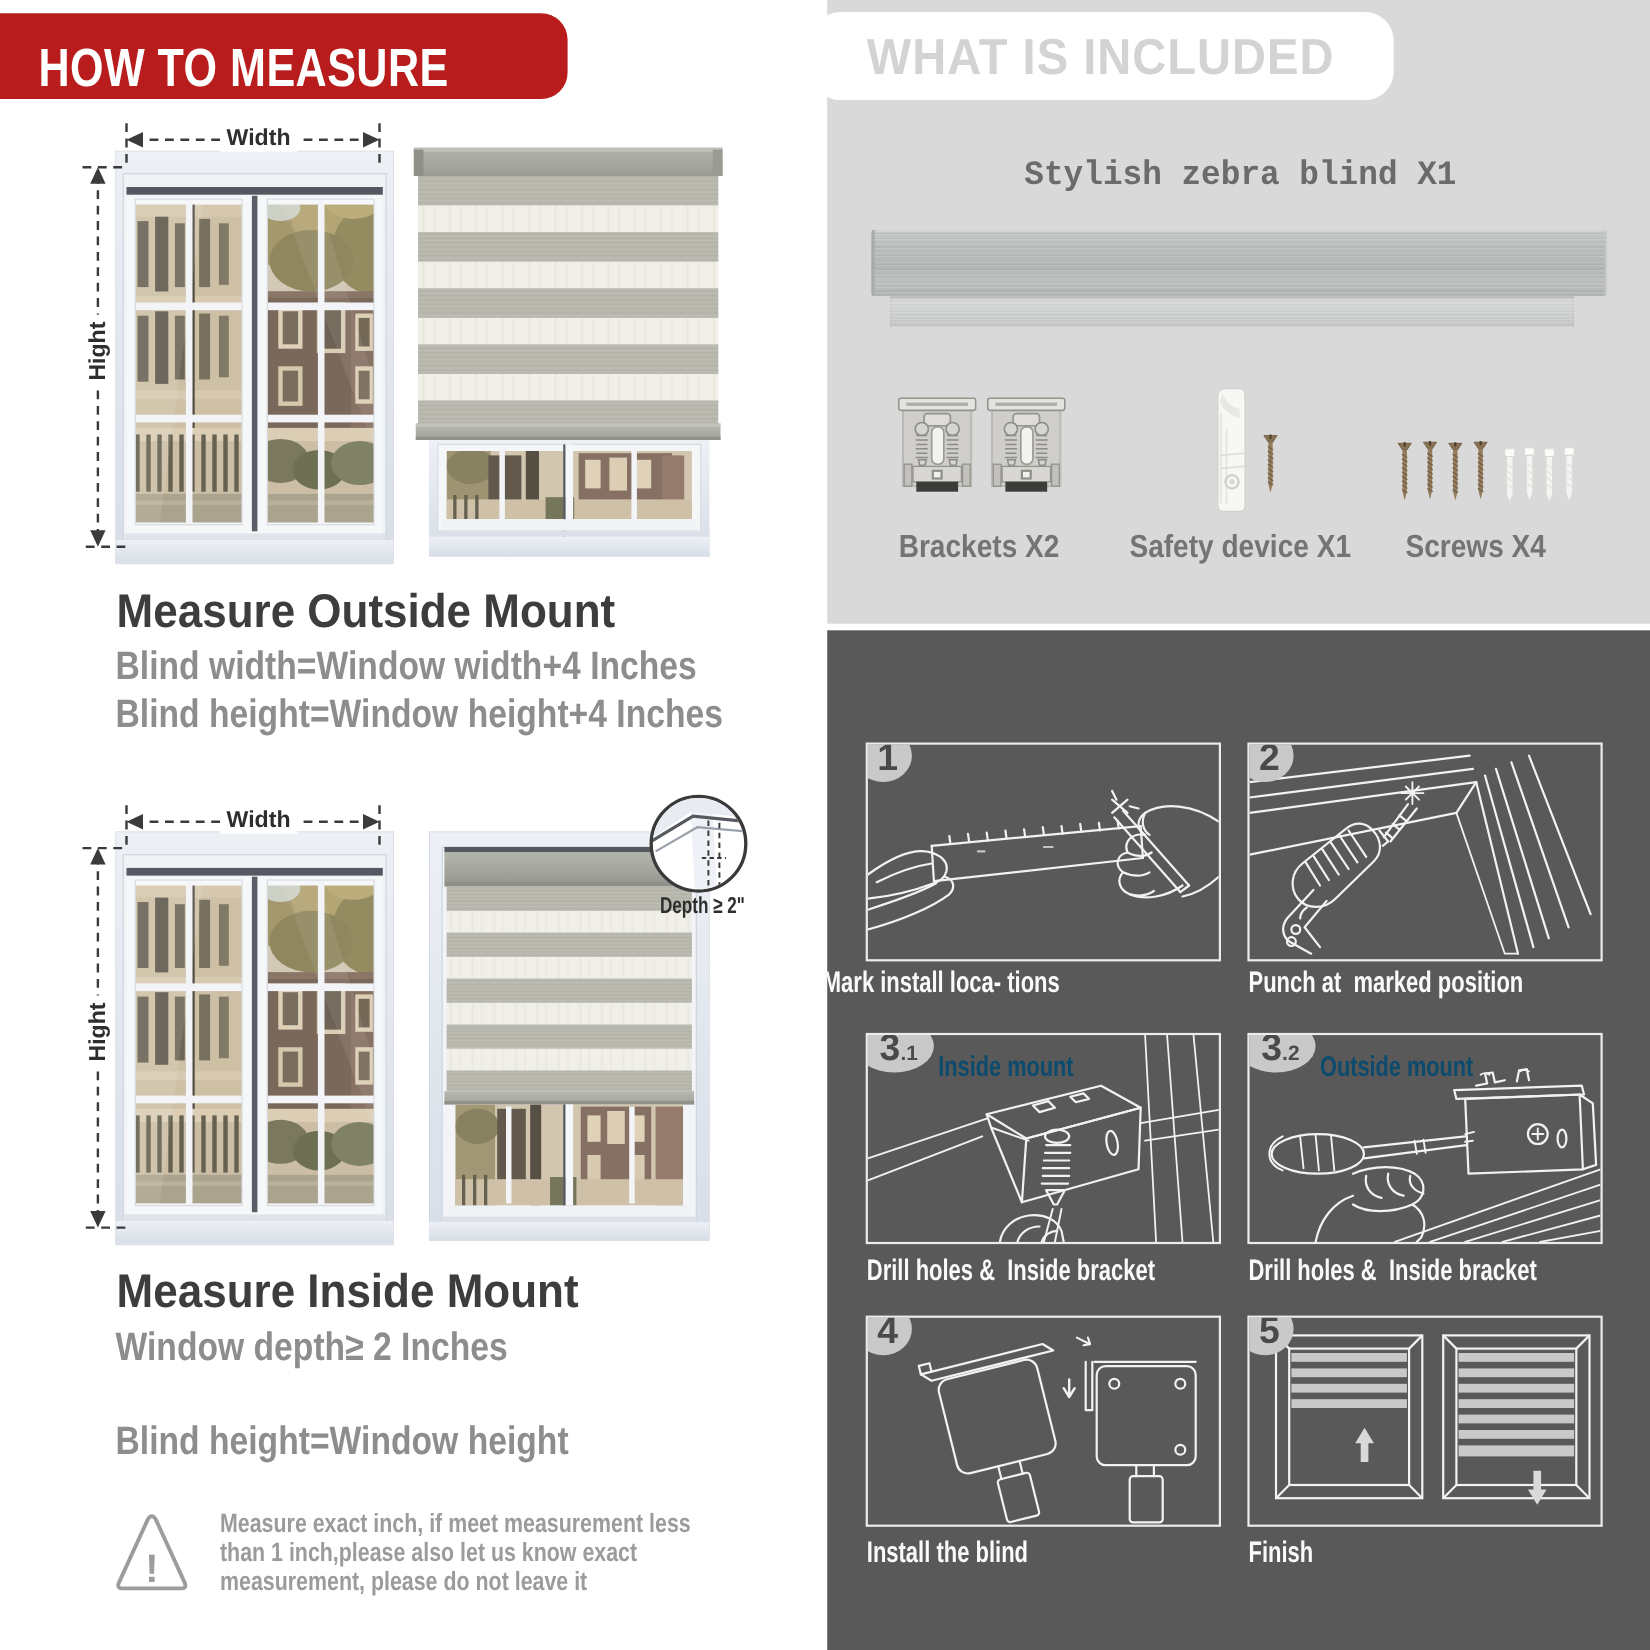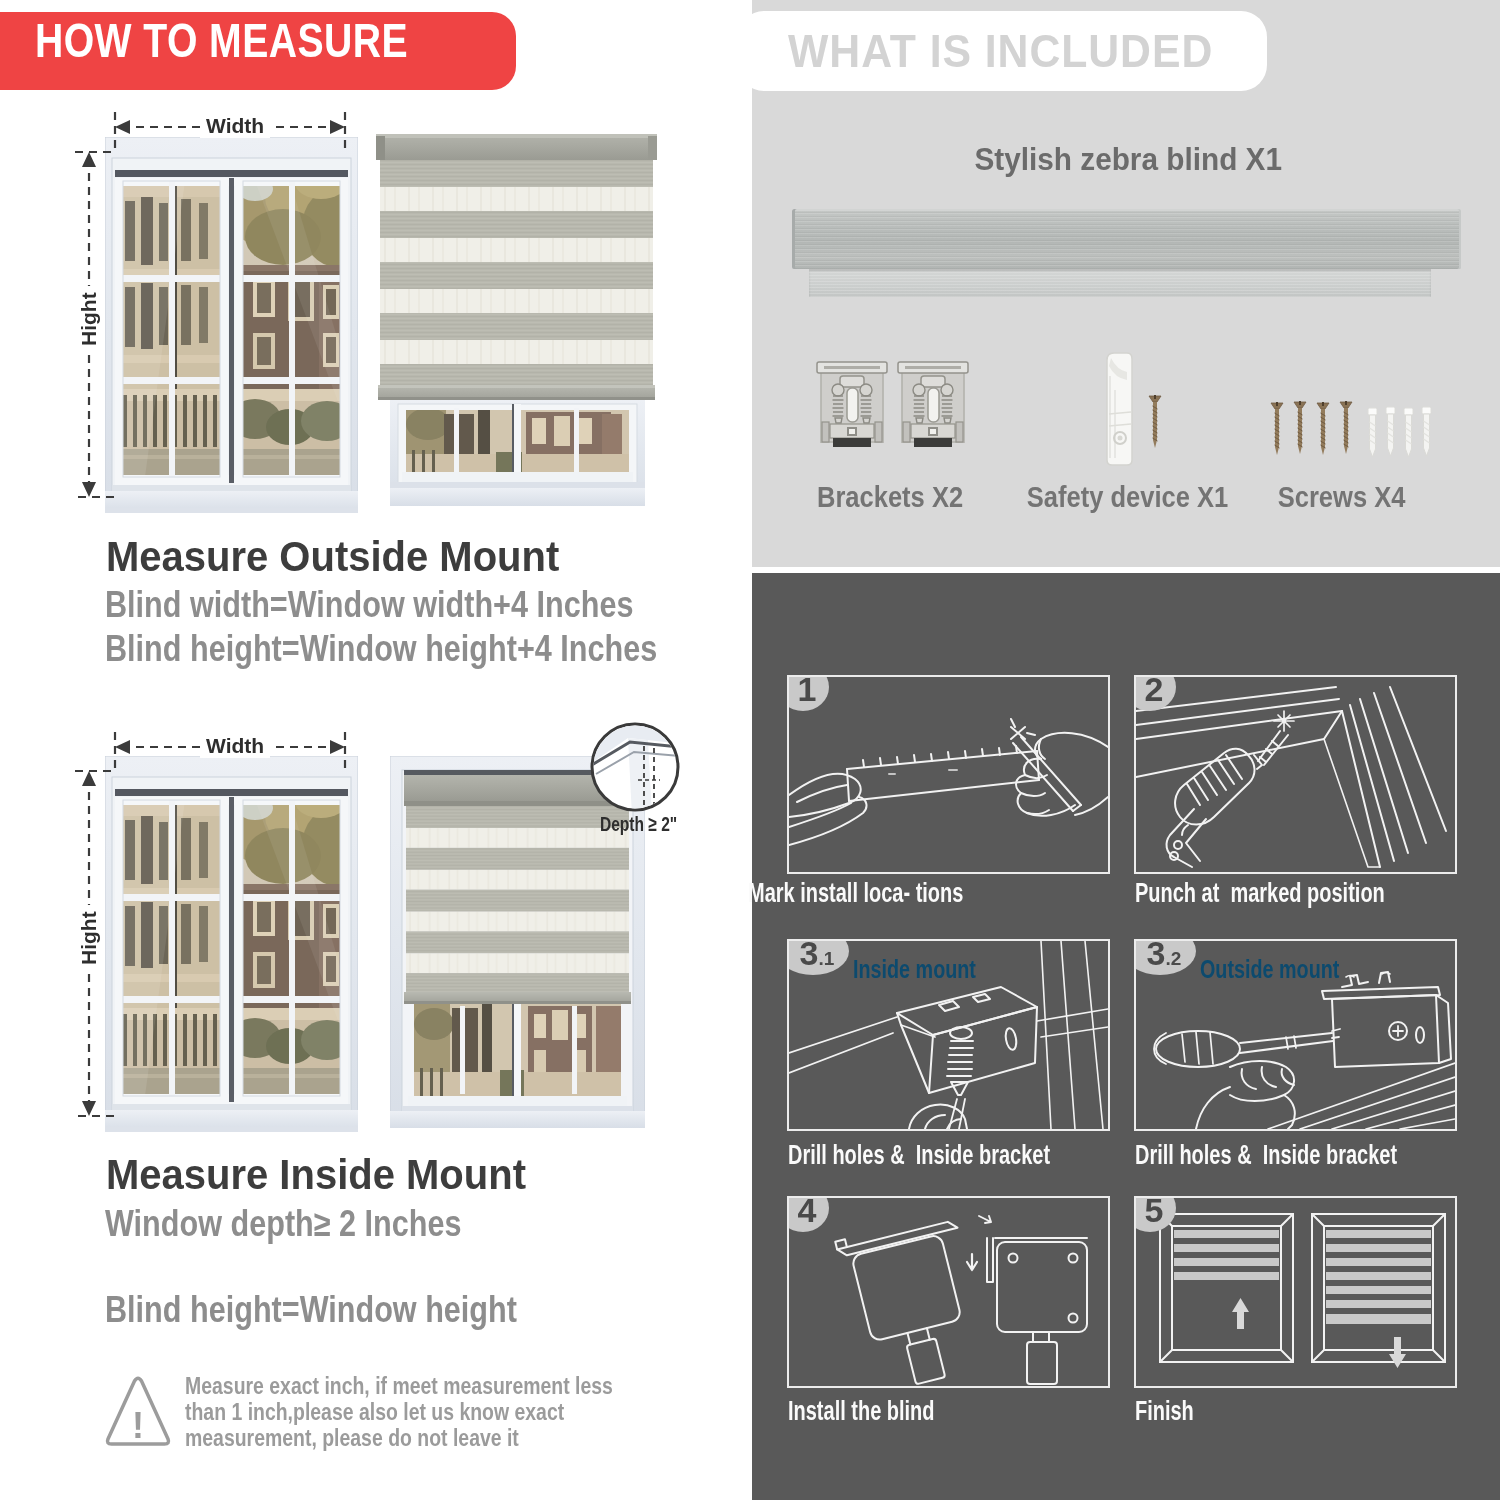--- a/index.html
+++ b/index.html
@@ -2,43 +2,43 @@
 <html><head>
 <meta charset="utf-8">
 <style>
   html,body{margin:0;padding:0;background:#fff;}
   #page{position:relative;width:1500px;height:1500px;background:#ffffff;overflow:hidden;
         font-family:"Liberation Sans",sans-serif;}
   .abs{position:absolute;}
   .t{position:absolute;white-space:nowrap;}
   .sx{display:inline-block;transform-origin:left bottom;white-space:nowrap;}
   
-  .banner{position:absolute;left:0;top:12px;width:516px;height:78px;background:#ef4444;
-          border-radius:0 24px 24px 0;display:flex;align-items:flex-start;}
+  .banner{position:absolute;left:0;top:12px;width:516px;height:78px;background:#b91c1c;
+          border-radius:0 24px 24px 0;display:flex;align-items:flex-end;}
   .banner span{color:#ffffff;font-weight:bold;font-size:49px;letter-spacing:.5px;white-space:nowrap;
                display:inline-block;transform:scaleX(.80);transform-origin:left center;margin-left:35px;}
   .h1{font-weight:bold;font-size:43px;color:#3d3d3d;}
   .h1 .sx{transform:scaleX(.93);}
   .formula{font-weight:bold;font-size:36px;color:#8d8d8d;}
   .formula .sx{transform:scaleX(.85);}
-  .warn-line{font-weight:bold;font-size:24px;color:#9b9b9b;}
+  .warn-line{font-weight:bold;font-size:24px;color:#9b9b9b;margin-left:15px;}
   .warn-line .sx{transform:scaleX(.81);}
   .dim-label{font-weight:bold;font-size:21px;color:#2e2e2e;background:#ffffff;padding:0 6px;}
   .vlabel{position:absolute;font-weight:bold;font-size:21px;color:#2e2e2e;background:#ffffff;
           padding:2px 6px;white-space:nowrap;transform:rotate(-90deg);transform-origin:0 0;}
   .depth-label{font-weight:bold;font-size:21px;color:#2e2e2e;}
   .depth-label .sx{transform:scaleX(.74);}
   
   .panel-light{position:absolute;left:752px;top:0;width:748px;height:567px;background:#d9d9d9;}
   .inc-header{position:absolute;left:738px;top:11px;width:529px;height:80px;background:#ffffff;
               border-radius:26px;display:flex;align-items:center;}
   .inc-header span{color:#d3d3d3;font-weight:bold;font-size:46px;letter-spacing:1px;white-space:nowrap;
                    display:inline-block;transform:scaleX(.93);transform-origin:left center;margin-left:50px;}
   .inc-title{position:absolute;left:903px;top:142px;width:450px;text-align:center;
-             font-weight:bold;font-size:31px;color:#6b6b6b;white-space:nowrap;}
+             font-weight:bold;font-size:31px;color:#6b6b6b;white-space:nowrap;font-family:Liberation Mono, monospace;}
   .inc-title .sx{transform:scaleX(.96);transform-origin:center bottom;}
   .inc-label{position:absolute;top:481px;text-align:center;font-weight:bold;font-size:29px;color:#747474;white-space:nowrap;}
   .inc-label .sx{transform:scaleX(.88);transform-origin:center bottom;}
   .headrail-main{position:absolute;left:792px;top:209px;width:669px;height:60px;border-radius:2px;
     background:
       repeating-linear-gradient(to bottom, rgba(255,255,255,.13) 0 1px, rgba(0,0,0,0) 1px 3px, rgba(0,0,0,.04) 3px 4px),
       linear-gradient(to bottom,#c5c8c6 0%,#b9bdbb 30%,#b3b7b5 55%,#bdc0be 80%,#b0b4b2 100%);
     box-shadow:inset 3px 0 0 #a7abaa, inset -2px 0 0 #c6c9c8, inset 0 2px 0 #d2d4d3;}
   .headrail-strip{position:absolute;left:809px;top:269px;width:622px;height:28px;
     background:

